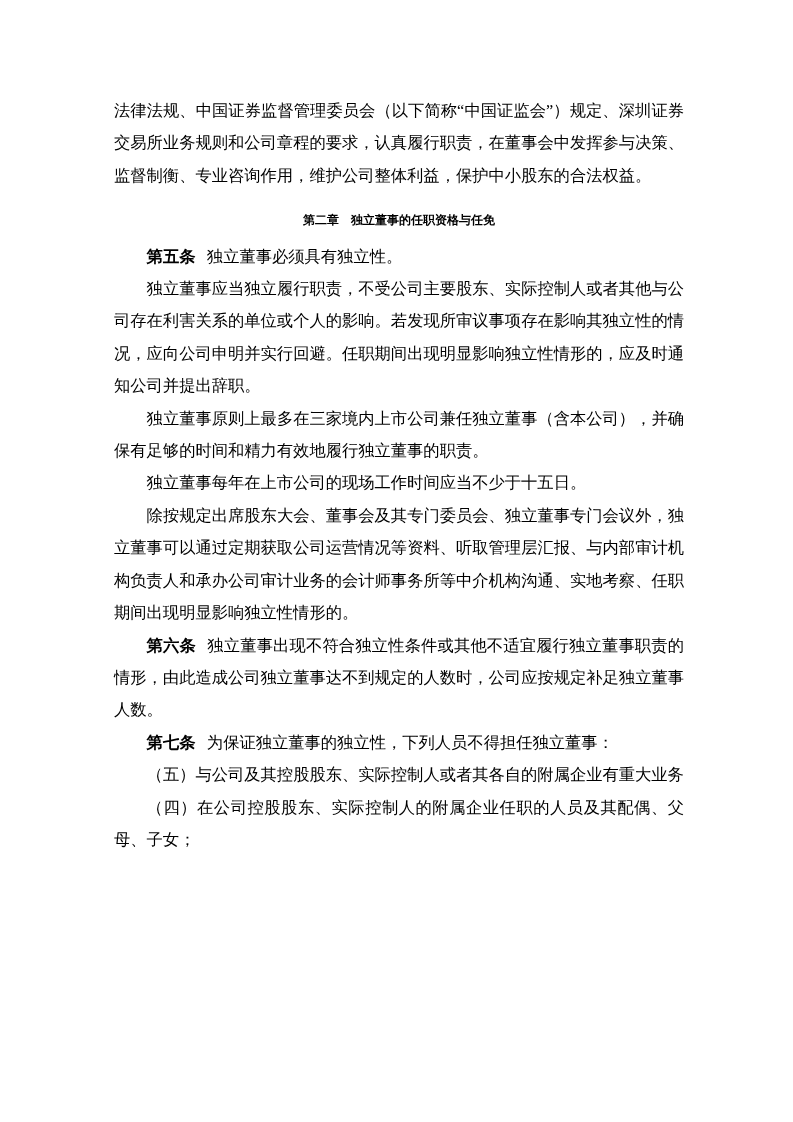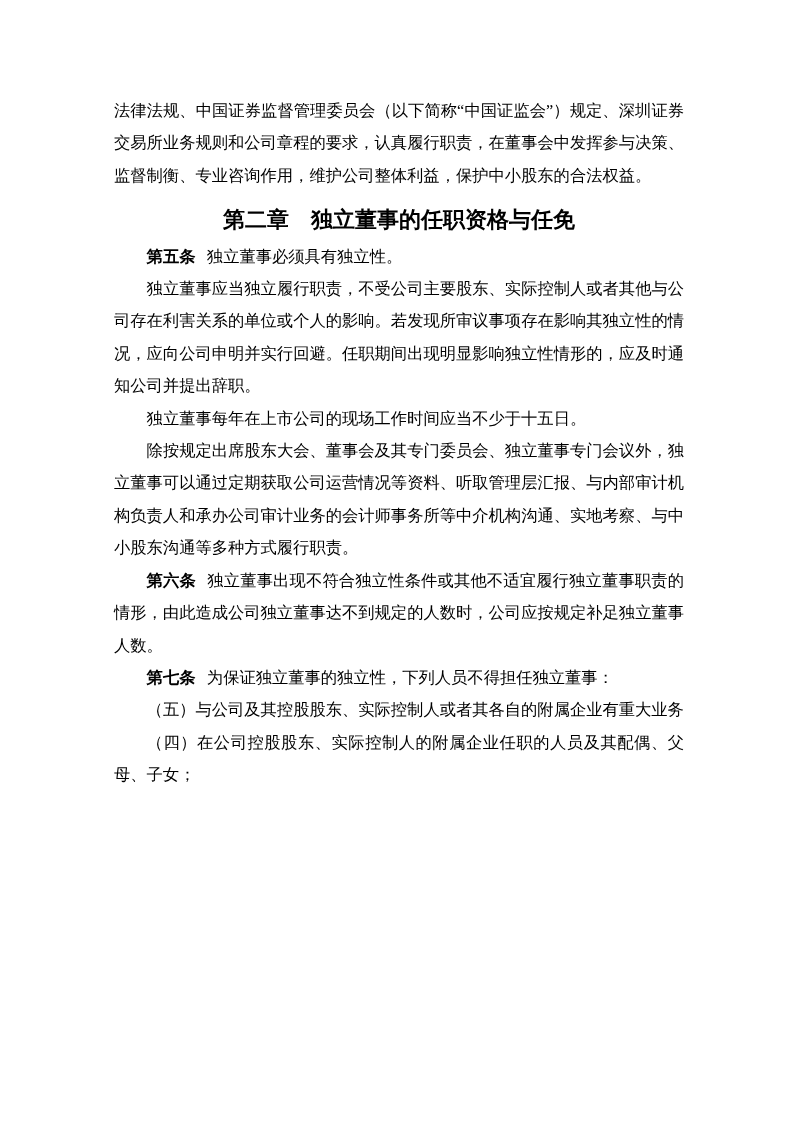--- a/index.html
+++ b/index.html
@@ -31,38 +31,39 @@
     padding: 0;
   }
   .body-para.indent {
     text-indent: 2em;
   }
   .chapter-heading {
     text-align: center;
     text-indent: 0;
     font-family: "Liberation Sans", "DejaVu Sans", sans-serif;
     font-weight: bold;
-    font-size: 22px;
+    font-size: 12px;
     margin: 12px 0 4px 0 !important;
   }
   .clause-lead {
     font-family: Liberation Serif, serif;
     font-weight: bold;
     margin-right: 0.7em;
   }
 </style>
 </head>
 <body>
 
 <div class="page">
   <div class="content">
       <p class="body-para">法律法规、中国证券监督管理委员会（以下简称“中国证监会”）规定、深圳证券交易所业务规则和公司章程的要求，认真履行职责，在董事会中发挥参与决策、监督制衡、专业咨询作用，维护公司整体利益，保护中小股东的合法权益。</p>
       <p class="chapter-heading">第二章　独立董事的任职资格与任免</p>
       <p class="body-para indent"><span class="clause-lead">第五条</span>独立董事必须具有独立性。</p>
       <p class="body-para indent">独立董事应当独立履行职责，不受公司主要股东、实际控制人或者其他与公司存在利害关系的单位或个人的影响。若发现所审议事项存在影响其独立性的情况，应向公司申明并实行回避。任职期间出现明显影响独立性情形的，应及时通知公司并提出辞职。</p>
+      <p class="body-para indent">独立董事原则上最多在三家境内上市公司兼任独立董事（含本公司），并确保有足够的时间和精力有效地履行独立董事的职责。</p>
       <p class="body-para indent">独立董事每年在上市公司的现场工作时间应当不少于十五日。</p>
-      <p class="body-para indent">除按规定出席股东大会、董事会及其专门委员会、独立董事专门会议外，独立董事可以通过定期获取公司运营情况等资料、听取管理层汇报、与内部审计机构负责人和承办公司审计业务的会计师事务所等中介机构沟通、实地考察、与中小股东沟通等多种方式履行职责。</p>
+      <p class="body-para indent">除按规定出席股东大会、董事会及其专门委员会、独立董事专门会议外，独立董事可以通过定期获取公司运营情况等资料、听取管理层汇报、与内部审计机构负责人和承办公司审计业务的会计师事务所等中介机构沟通、实地考察、任职期间出现明显影响独立性情形的。</p>
       <p class="body-para indent"><span class="clause-lead">第六条</span>独立董事出现不符合独立性条件或其他不适宜履行独立董事职责的情形，由此造成公司独立董事达不到规定的人数时，公司应按规定补足独立董事人数。</p>
       <p class="body-para indent"><span class="clause-lead">第七条</span>为保证独立董事的独立性，下列人员不得担任独立董事：</p>
       <p class="body-para indent">（五）与公司及其控股股东、实际控制人或者其各自的附属企业有重大业务</p>
       <p class="body-para indent">（四）在公司控股股东、实际控制人的附属企业任职的人员及其配偶、父母、子女；</p>
     </div>
 </div>
 
 </body></html>

